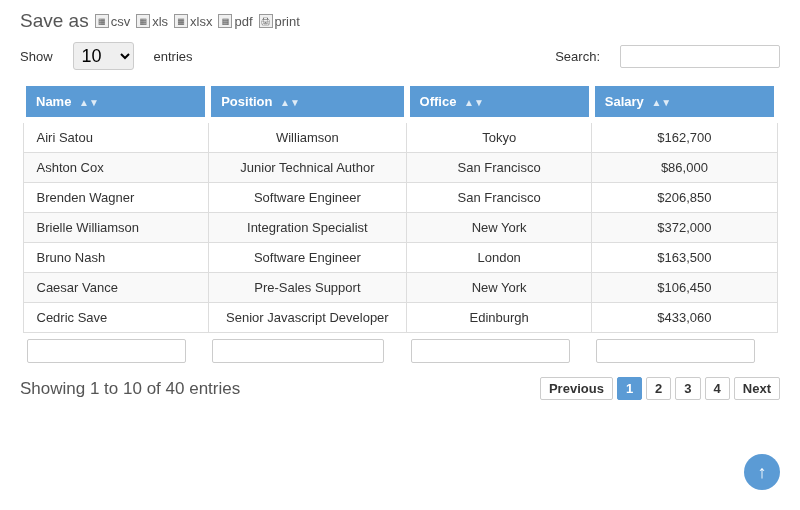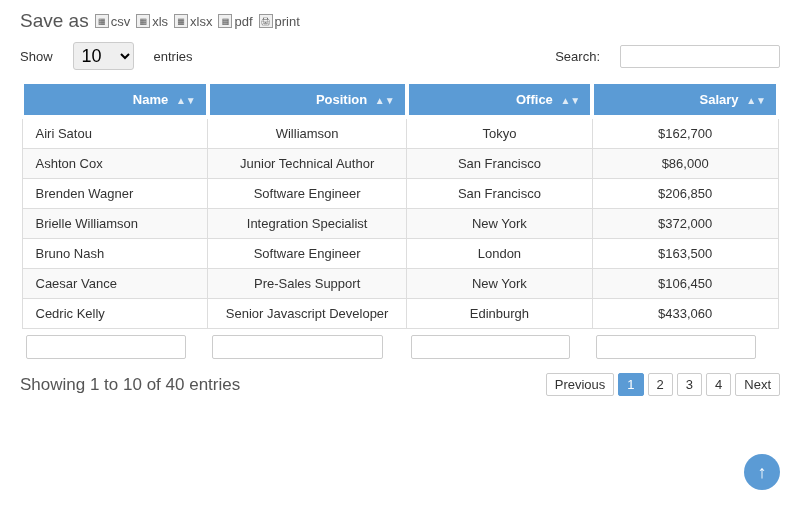--- a/index.html
+++ b/index.html
@@ -78,22 +78,22 @@
       width: 100%;
       border-collapse: collapse;
       font-size: 13px;
     }
     table thead tr {
       background: #5b9bd5;
       color: #fff;
     }
     table thead th {
       padding: 8px 10px;
-      text-align: right;
-      border: 4px solid #ffffff;
+      text-align: left;
+      border: 6px solid #ffffff;
       cursor: pointer;
       white-space: nowrap;
       user-select: none;
     }
     table thead th .sort-arrows {
       display: inline-block;
       margin-left: 4px;
       font-size: 10px;
       opacity: 0.8;
     }
@@ -118,20 +118,21 @@
       margin-top: 8px;
     }
     .showing-label {
       font-size: 17px;
       color: #555;
     }
     .pagination {
       display: flex;
       align-items: center;
       gap: 4px;
+      font-weight: bold;
     }
     .pagination a, .pagination span {
       padding: 3px 8px;
       border: 1px solid #ccc;
       border-radius: 2px;
       font-size: 13px;
       color: #333;
       text-decoration: none;
       cursor: pointer;
       background: #fff;
@@ -265,21 +266,21 @@
         <td>London</td>
         <td>$163,500</td>
       </tr>
       <tr>
         <td>Caesar Vance</td>
         <td>Pre-Sales Support</td>
         <td>New York</td>
         <td>$106,450</td>
       </tr>
       <tr>
-        <td>Cedric Kelly</td>
+        <td>Cedric Save</td>
         <td>Senior Javascript Developer</td>
         <td>Edinburgh</td>
         <td>$433,060</td>
       </tr>
     </tbody>
   <tfoot>
     <tr class="tfoot-row">
       <td><input type="text" class="tfoot-input" value="" style=""></td>
       <td><input type="text" class="tfoot-input" value="" style=""></td>
       <td><input type="text" class="tfoot-input" value="" style=""></td>

